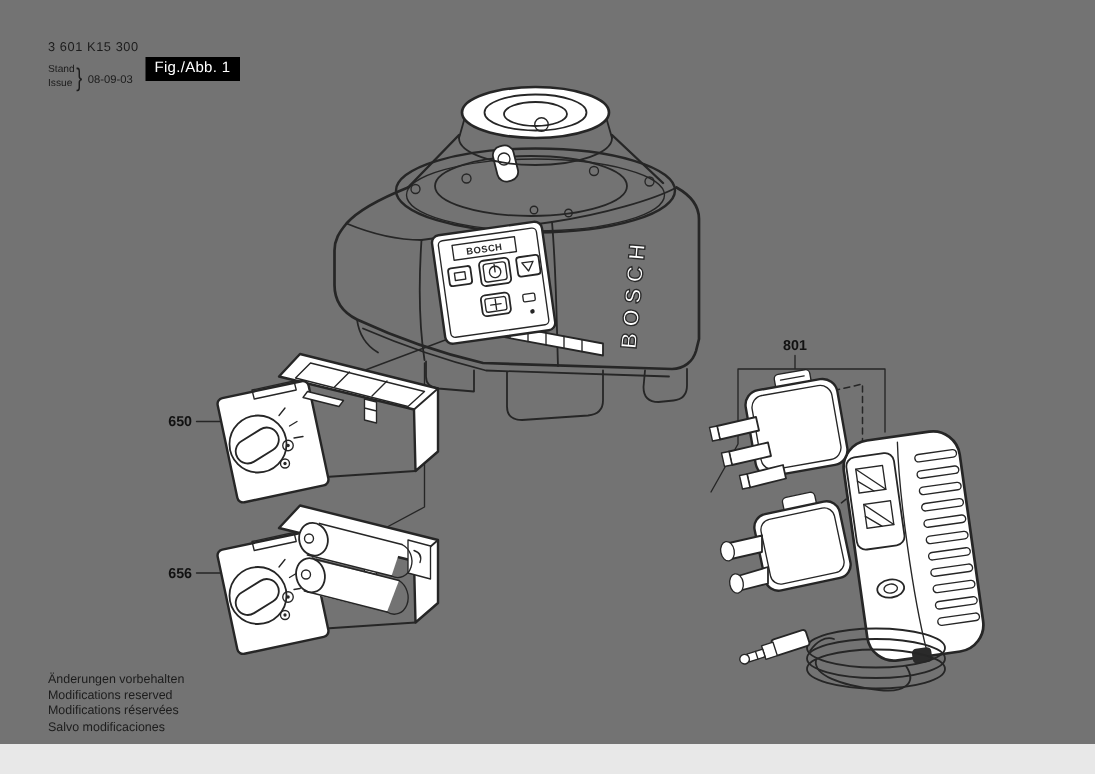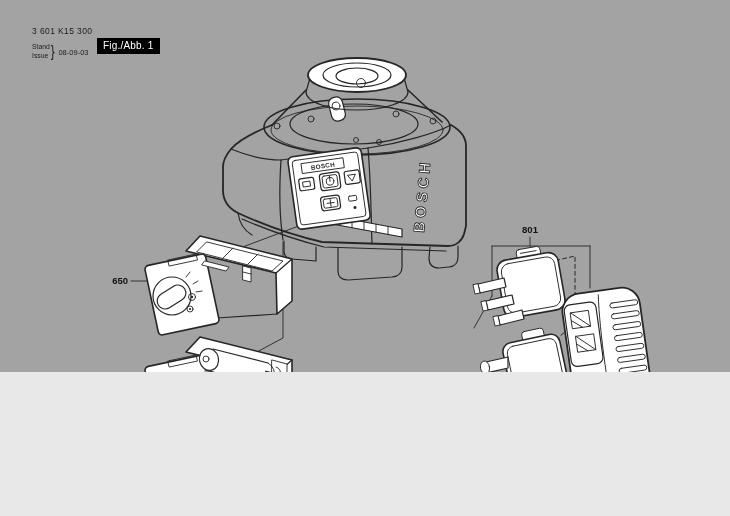--- a/index.html
+++ b/index.html
@@ -1,17 +1,17 @@
 <!DOCTYPE html>
 <html><head>
 <meta charset="utf-8">
 <style>
   html,body{margin:0;padding:0;background:#e8e8e8;}
   .page{
-    position:relative;width:730px;height:372px;background:#a3a3a3;
+    position:relative;width:730px;height:496px;background:#737373;
     font-family:"Liberation Sans", sans-serif;color:#1c1c1c;overflow:hidden;
     margin:0 auto;
   }
   .hdr-partnum{position:absolute;left:32px;top:26px;font-size:8.5px;letter-spacing:.4px;}
   .hdr-stand{position:absolute;left:32px;top:42px;display:flex;align-items:center;}
   .hdr-stand .labels{font-size:6.8px;line-height:8.6px;}
   .hdr-stand .brace{font-size:17px;font-weight:400;transform:scaleX(.7);margin:0 1px 0 0;}
   .hdr-stand .date{font-size:7.5px;margin-left:2px;}
   .fig-label{
     position:absolute;left:97px;top:38px;background:#000000;color:#ffffff;
@@ -268,14 +268,20 @@
     <g transform="rotate(-18 530 428)">
       <rect class="ln wh" x="515" y="422" width="24" height="11" rx="2"></rect>
       <rect class="ln ln09 wh" x="508" y="423.5" width="8" height="9.5"></rect>
       <rect class="ln ln09 wh" x="497" y="425.8" width="11" height="5.4"></rect>
       <path class="ln ln09" d="M503,425.8 L503,431.2"></path>
       <circle class="ln ln09 wh" cx="494.5" cy="428.5" r="3.2"></circle>
     </g>
 
   </svg>
 
+  <div class="footer">
+    <div>Änderungen vorbehalten</div>
+    <div>Modifications reserved</div>
+    <div>Modifications réservées</div>
+    <div>Salvo modificaciones</div>
+  </div>
 
 </div>
 
 </body></html>

